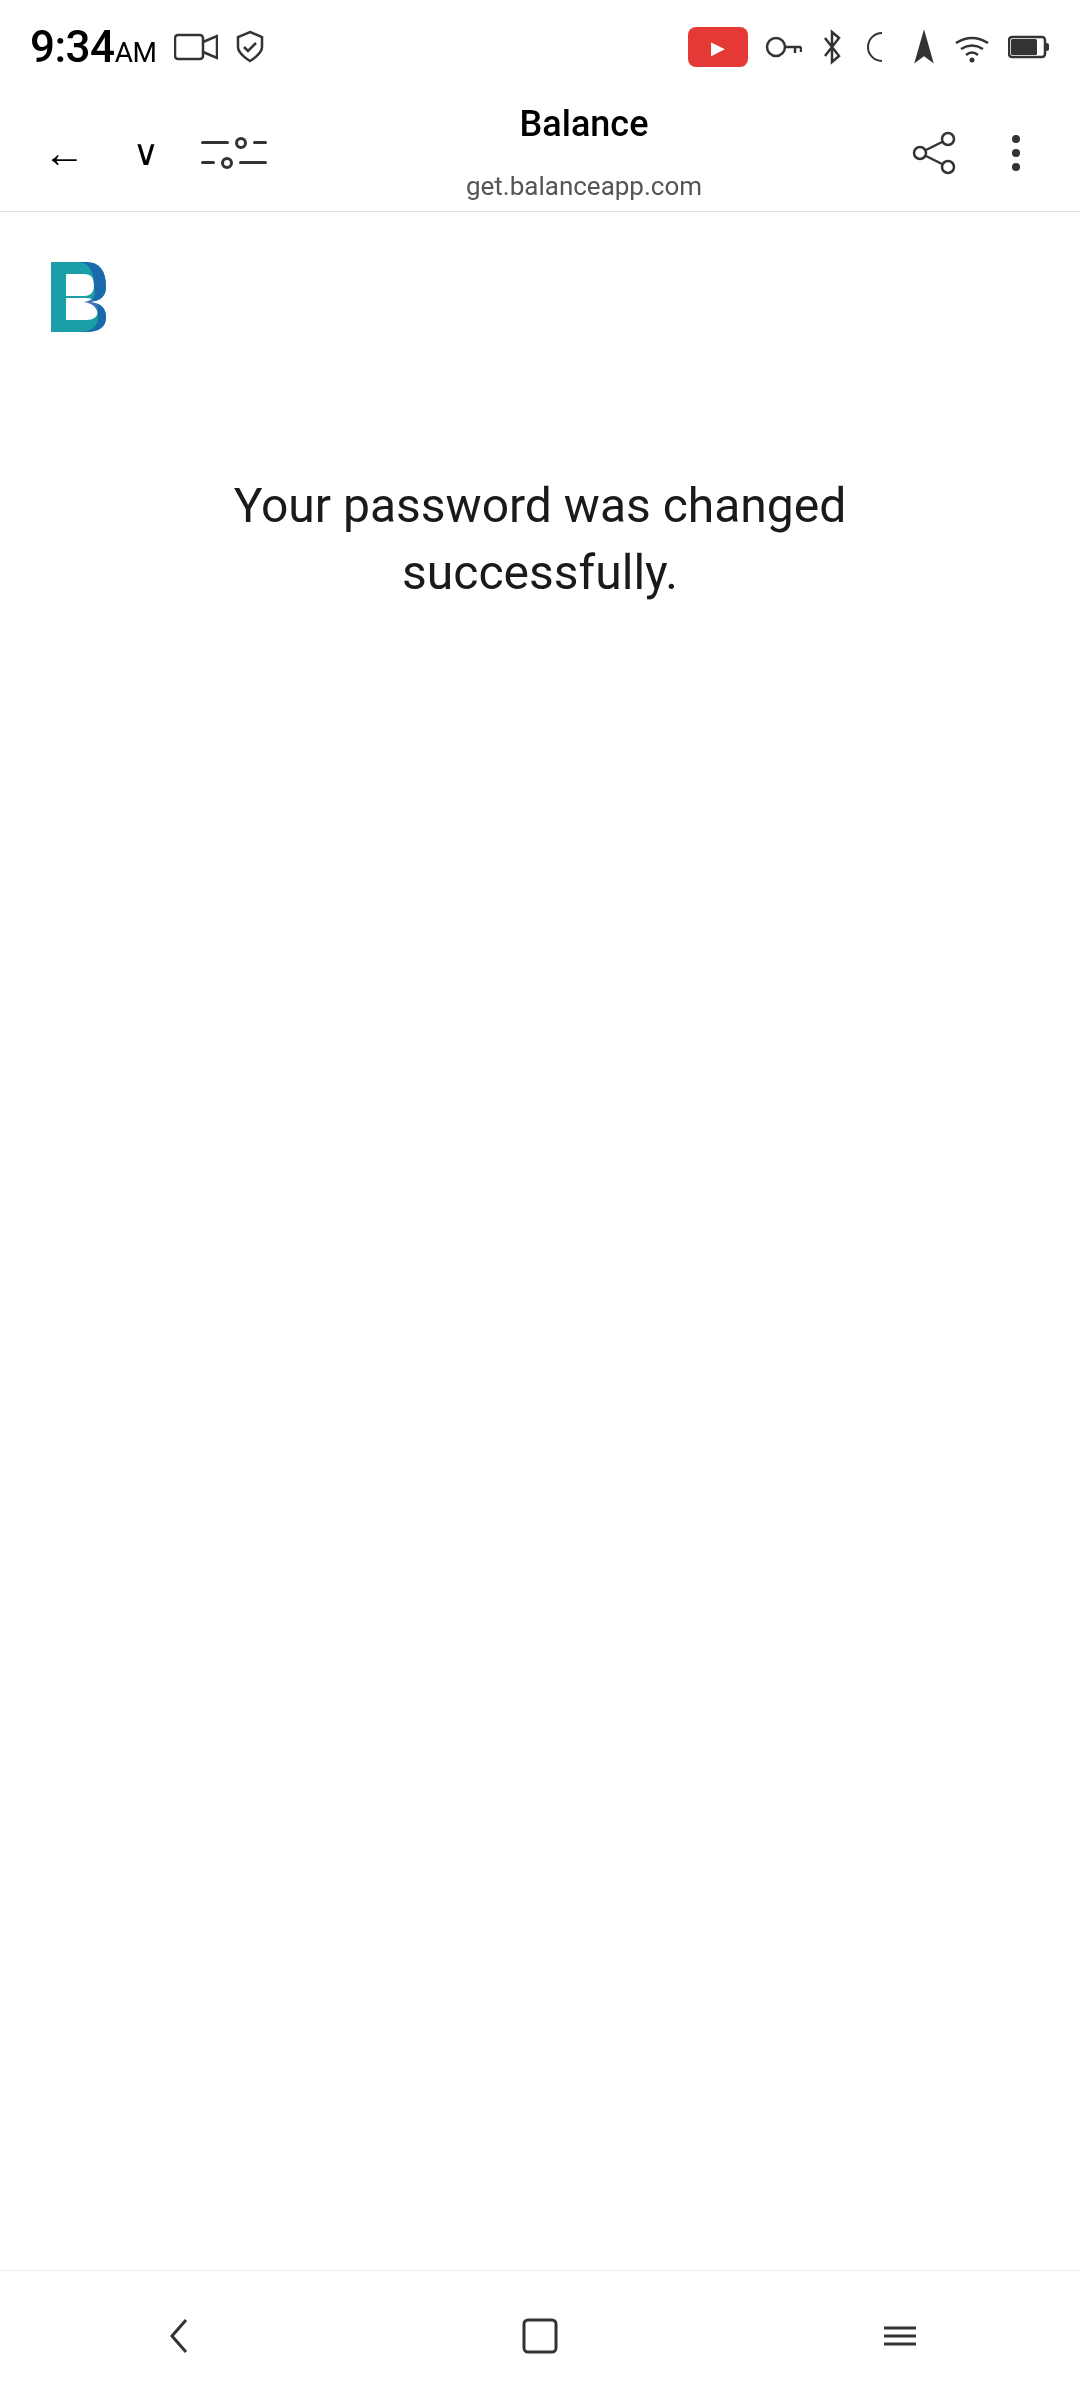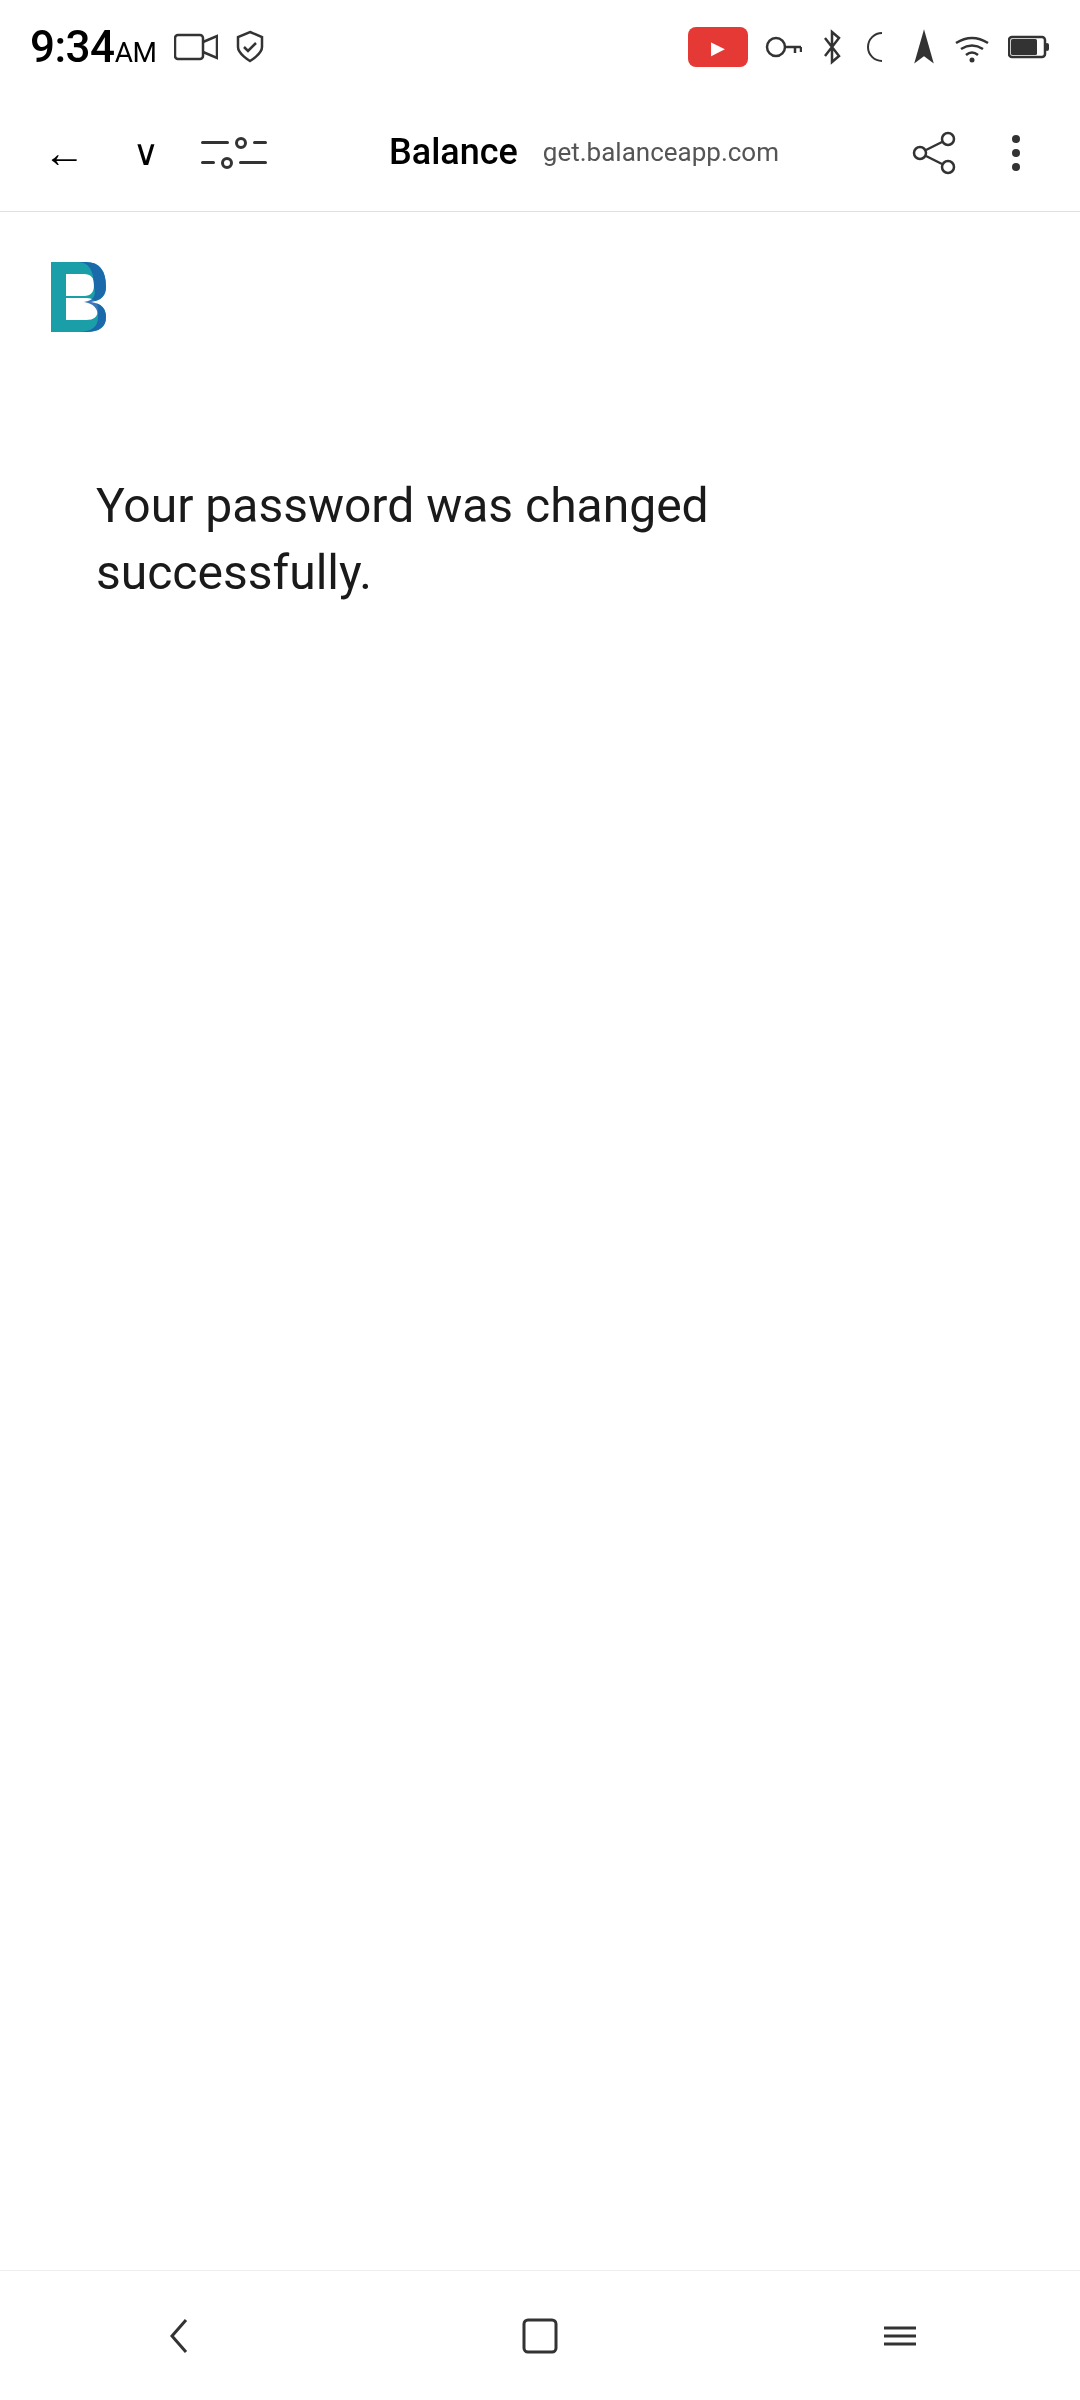--- a/index.html
+++ b/index.html
@@ -122,21 +122,21 @@
       height: 72px;
       display: flex;
       align-items: center;
       justify-content: center;
       margin-left: 16px;
     }
 
     .nav-site-info {
       flex: 1;
       display: flex;
-      flex-direction: row;
+      flex-direction: column;
       align-items: center;
       justify-content: center;
       margin-left: 0px;
       gap: 25px;
     }
 
     .nav-site-title {
       font-size: 36px;
       font-weight: 500;
       color: #000000;
@@ -174,20 +174,21 @@
 
     .brand-logo {
       width: 80px;
       height: 80px;
       margin-bottom: 20px;
       position: relative;
     }
 
     .success-message {
       margin-top: 140px;
+      text-align: center;
       padding: 0 60px;
     }
 
     .success-text {
       font-size: 48px;
       color: #1a1a1a;
       line-height: 1.4;
       font-weight: 400;
     }
 

